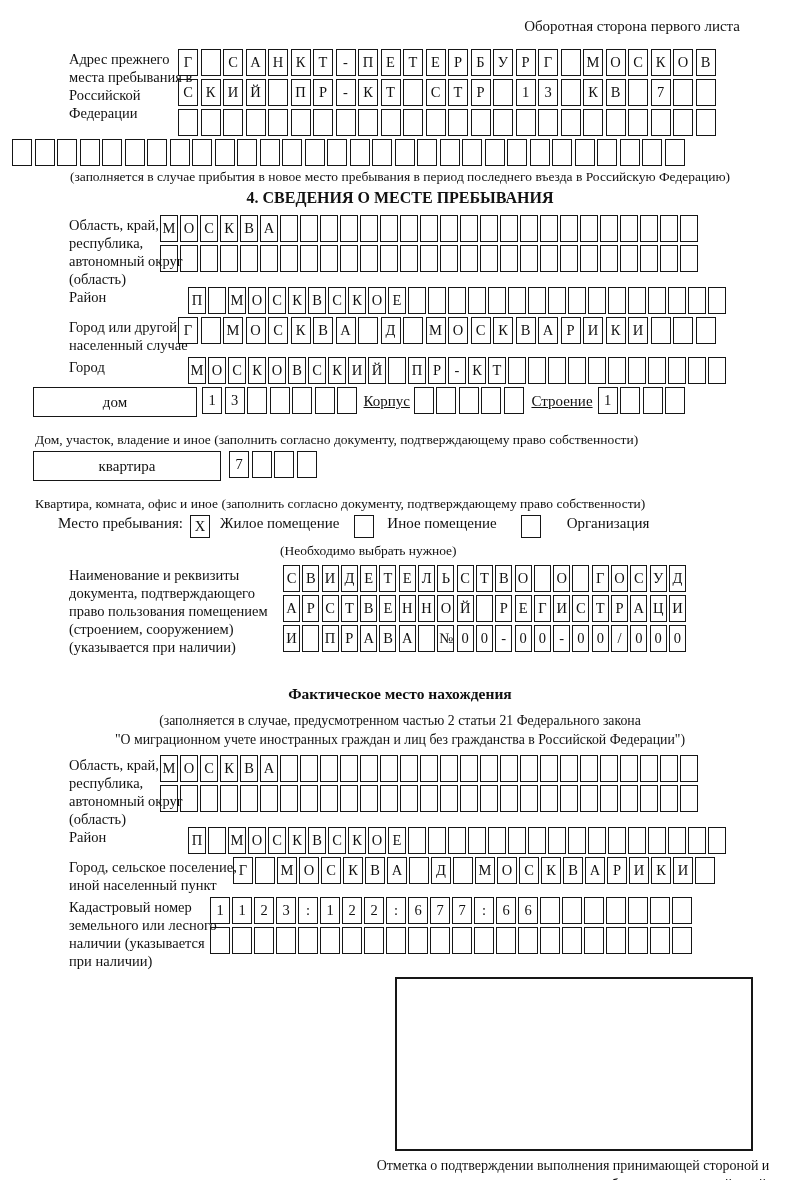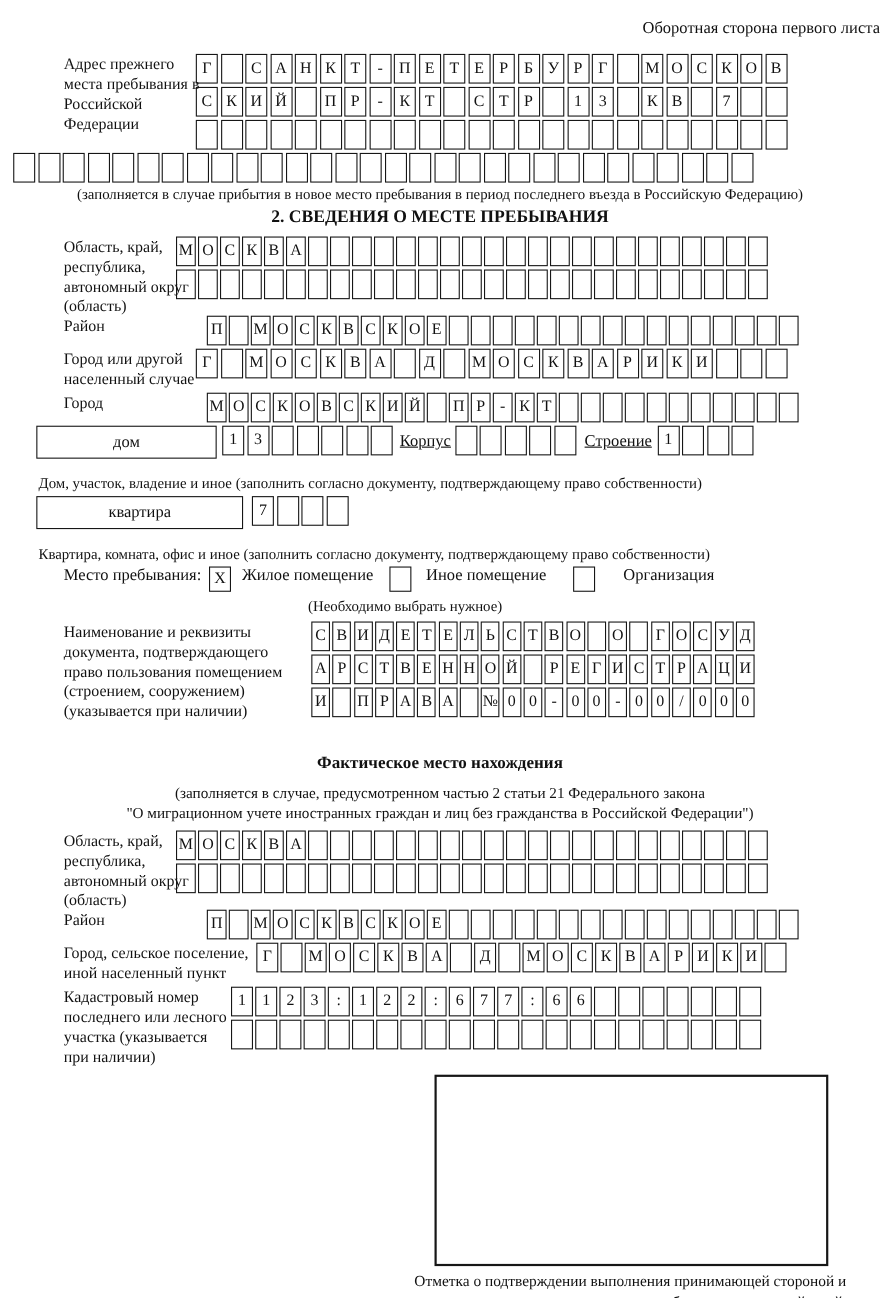--- a/index.html
+++ b/index.html
@@ -2,24 +2,24 @@
 <html><head>
 <meta charset="utf-8">
 <style>
   html,body { margin:0; padding:0; background:#ffffff; }
   .page {
     width:800px; height:1180px; box-sizing:border-box;
     padding-top:18px; position:relative; overflow:hidden;
     font-family:"Liberation Serif","DejaVu Serif",serif; color:#111;
     background:#fff;
   }
-  .hdr { text-align:right; font-size:15px; margin-bottom:14px; }
+  .hdr { text-align:right; padding-right:60px; font-size:15px; margin-bottom:14px; }
 
   .frow { position:relative; }
-  .lbl { position:absolute; left:58px; top:1px; width:150px; font-size:14.5px; line-height:18px; }
+  .lbl { position:absolute; left:69px; top:1px; width:150px; font-size:14.5px; line-height:18px; }
   .bcol { }
 
   .brow { display:flex; margin-bottom:3px; }
   .cbox {
     box-sizing:border-box; flex:none; display:inline-flex;
     align-items:center; justify-content:center;
     width:20px; height:27px; border:1.6px solid #161616;
     margin-right:2.5px; font-size:14.5px; background:#fff;
   }
   .r27 .cbox { width:18px; margin-right:2px; }
@@ -181,21 +181,21 @@
       <span class="cbox"></span>
       <span class="cbox"></span>
       <span class="cbox"></span>
       <span class="cbox"></span>
       <span class="cbox"></span>
       <span class="cbox"></span>
       <span class="cbox"></span>
     </div>
   <div class="note">(заполняется в случае прибытия в новое место пребывания в период последнего въезда в Российскую Федерацию)</div>
 
-  <div class="title">2. СВЕДЕНИЯ О МЕСТЕ ПРЕБЫВАНИЯ</div>
+  <div class="title">4. СВЕДЕНИЯ О МЕСТЕ ПРЕБЫВАНИЯ</div>
 
   <div class="frow mh72">
     <div class="lbl">Область, край, республика, автономный округ (область)</div>
     <div class="bcol ml160">
       <div class="brow r27">
           <span class="cbox">М</span>
           <span class="cbox">О</span>
           <span class="cbox">С</span>
           <span class="cbox">К</span>
           <span class="cbox">В</span>
@@ -599,21 +599,21 @@
         <span class="cbox">А</span>
         <span class="cbox">Р</span>
         <span class="cbox">И</span>
         <span class="cbox">К</span>
         <span class="cbox">И</span>
         <span class="cbox"></span>
       </div>
   </div>
 
   <div class="frow mh74">
-    <div class="lbl">Кадастровый номер последнего или лесного участка (указывается при наличии)</div>
+    <div class="lbl">Кадастровый номер земельного или лесного наличии (указывается при наличии)</div>
     <div class="bcol ml210">
       <div class="brow r22">
           <span class="cbox">1</span>
           <span class="cbox">1</span>
           <span class="cbox">2</span>
           <span class="cbox">3</span>
           <span class="cbox">:</span>
           <span class="cbox">1</span>
           <span class="cbox">2</span>
           <span class="cbox">2</span>

